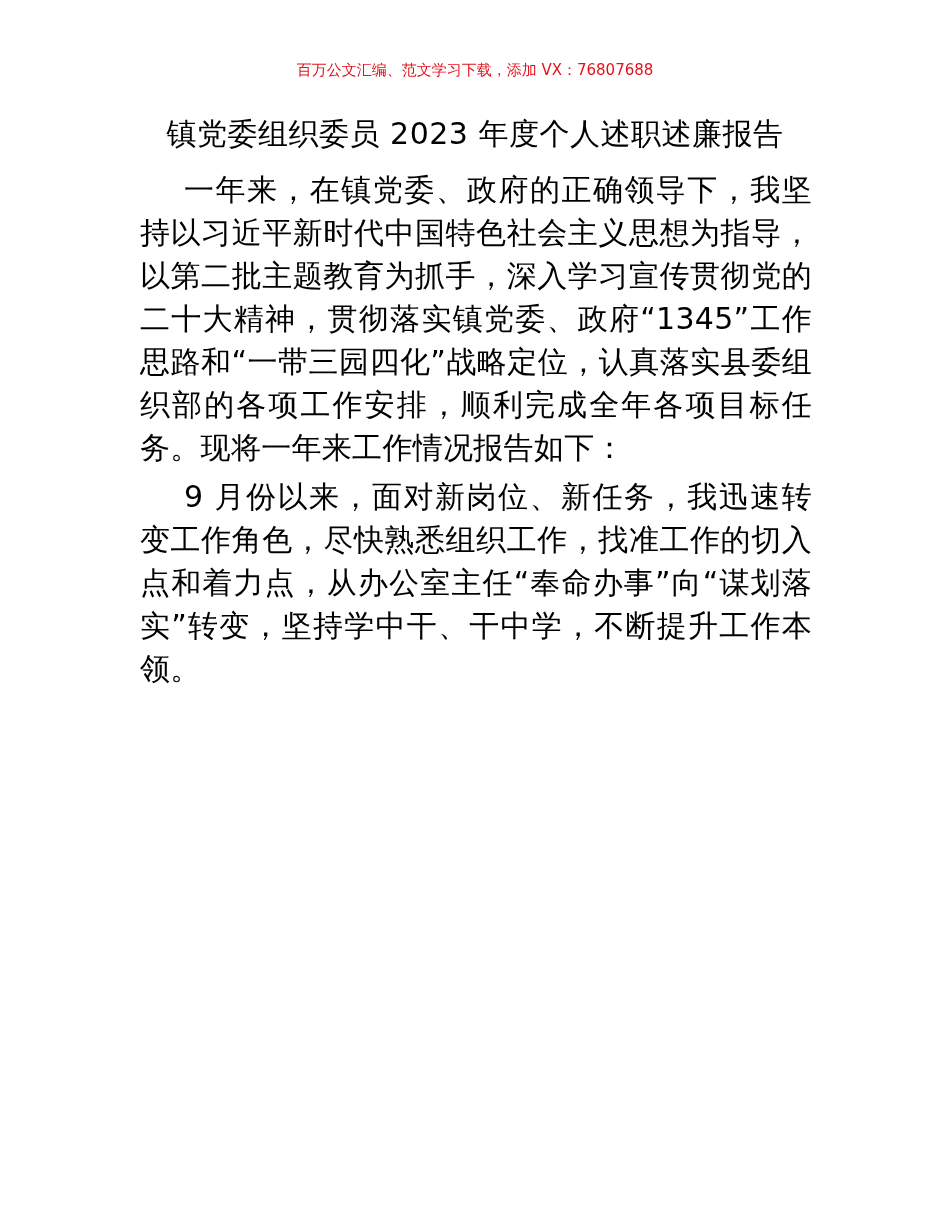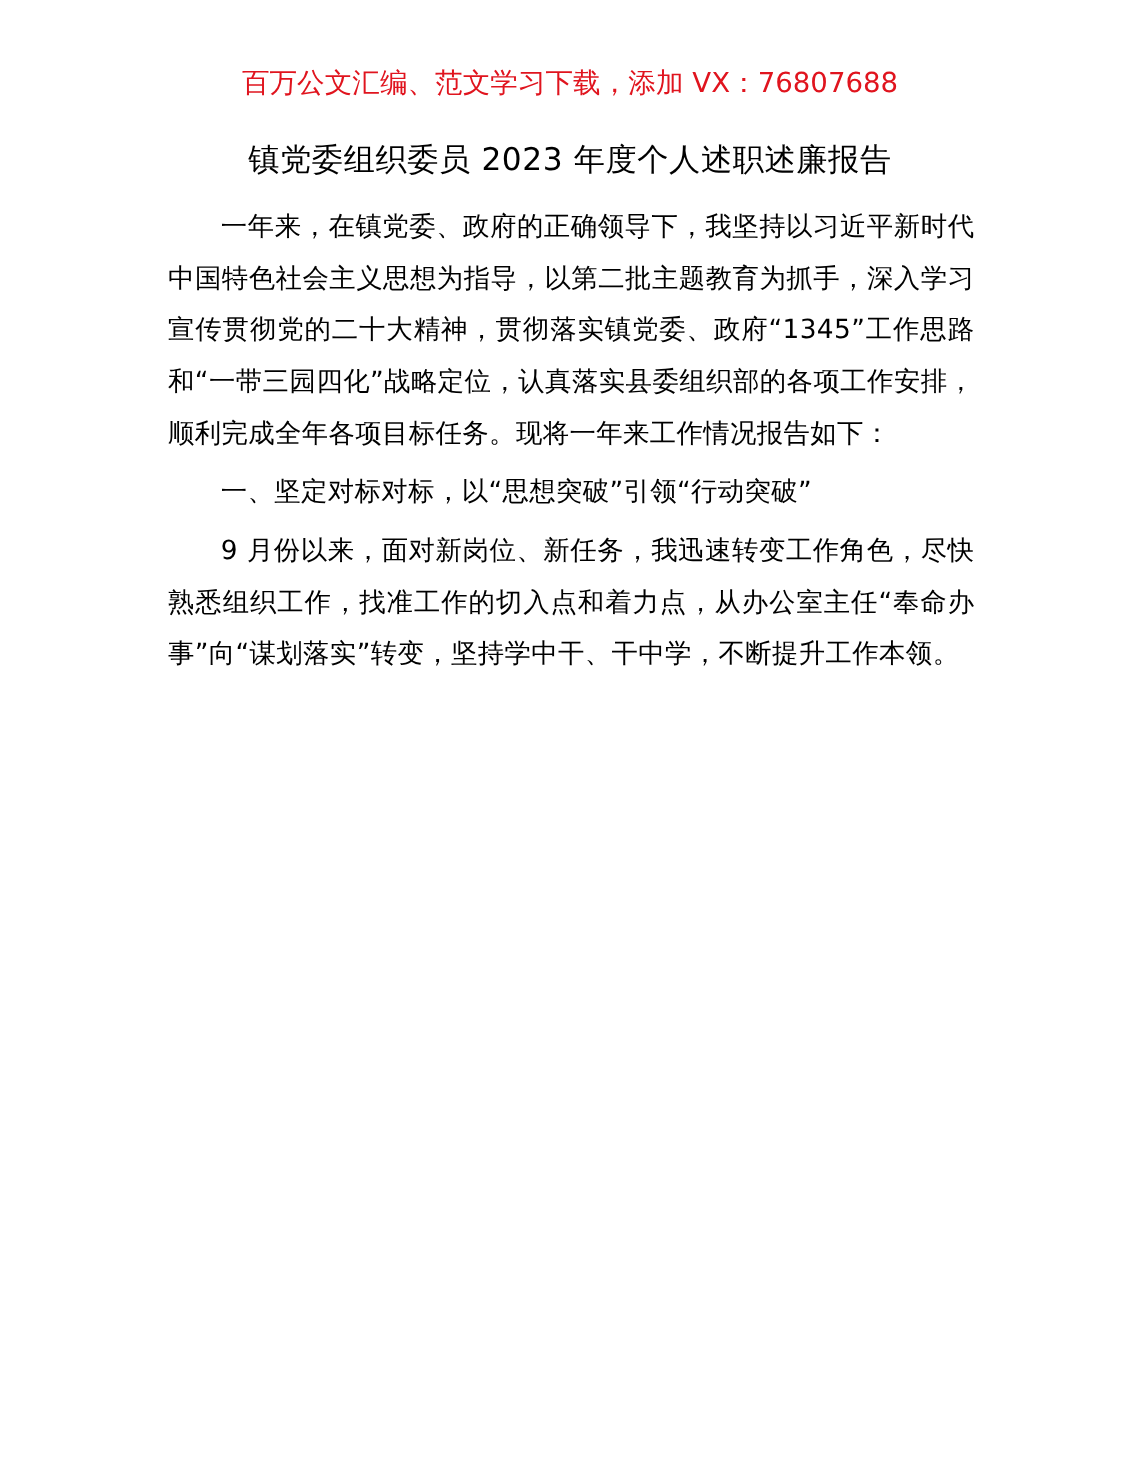--- a/index.html
+++ b/index.html
@@ -14,45 +14,45 @@
       overflow: hidden;
       font-family: "DejaVu Sans", "Liberation Sans", sans-serif;
       color: #000000;
     }
     .watermark {
       position: absolute;
       top: 58px;
       left: 0;
       width: 950px;
       text-align: center;
-      font-size: 23px;
+      font-size: 15px;
       line-height: 24px;
       color: #e0141e;
       letter-spacing: 0px;
     }
     .doc-title {
       position: absolute;
       top: 114px;
       left: 0;
       width: 950px;
       text-align: center;
-      font-size: 26px;
+      font-size: 30px;
       line-height: 40px;
       color: #000000;
       letter-spacing: 0.5px;
     }
     .doc-body {
       position: absolute;
       top: 168px;
       left: 140px;
       width: 672px;
     }
     .para {
       margin: 0;
-      font-size: 22px;
+      font-size: 30px;
       line-height: 43px;
       text-align: justify;
       text-indent: 44px;
       letter-spacing: 0.3px;
     }
     .para.heading {
       margin-top: 2px;
       margin-bottom: 6px;
     }
     .para.gap-after {
@@ -61,15 +61,14 @@
   </style>
 </head>
 <body>
 
 <div class="watermark">百万公文汇编、范文学习下载，添加 VX：76807688</div>
 
 <div class="doc-title">镇党委组织委员 2023 年度个人述职述廉报告</div>
 
 <div class="doc-body">
   <p class="para gap-after">一年来，在镇党委、政府的正确领导下，我坚持以习近平新时代中国特色社会主义思想为指导，以第二批主题教育为抓手，深入学习宣传贯彻党的二十大精神，贯彻落实镇党委、政府“1345”工作思路和“一带三园四化”战略定位，认真落实县委组织部的各项工作安排，顺利完成全年各项目标任务。现将一年来工作情况报告如下：</p>
-  <p class="para heading">一、坚定对标对标，以“思想突破”引领“行动突破”</p>
   <p class="para gap-after">9 月份以来，面对新岗位、新任务，我迅速转变工作角色，尽快熟悉组织工作，找准工作的切入点和着力点，从办公室主任“奉命办事”向“谋划落实”转变，坚持学中干、干中学，不断提升工作本领。</p>
 </div>
 
 </body></html>

